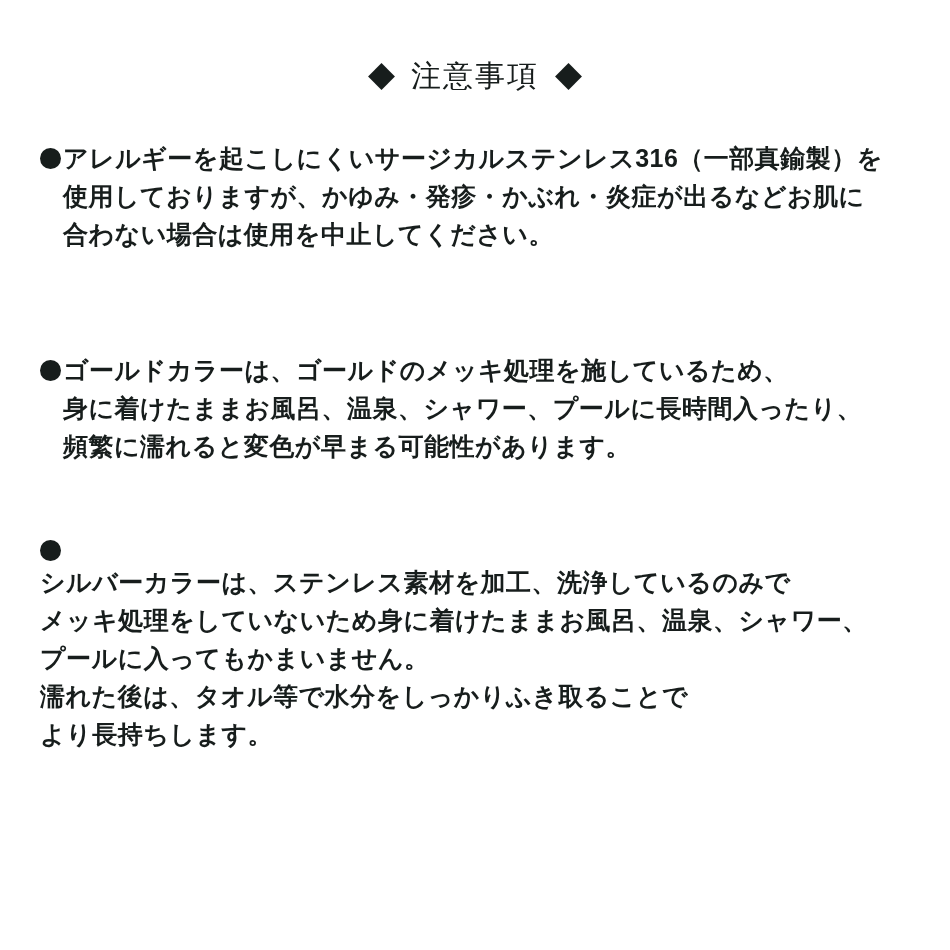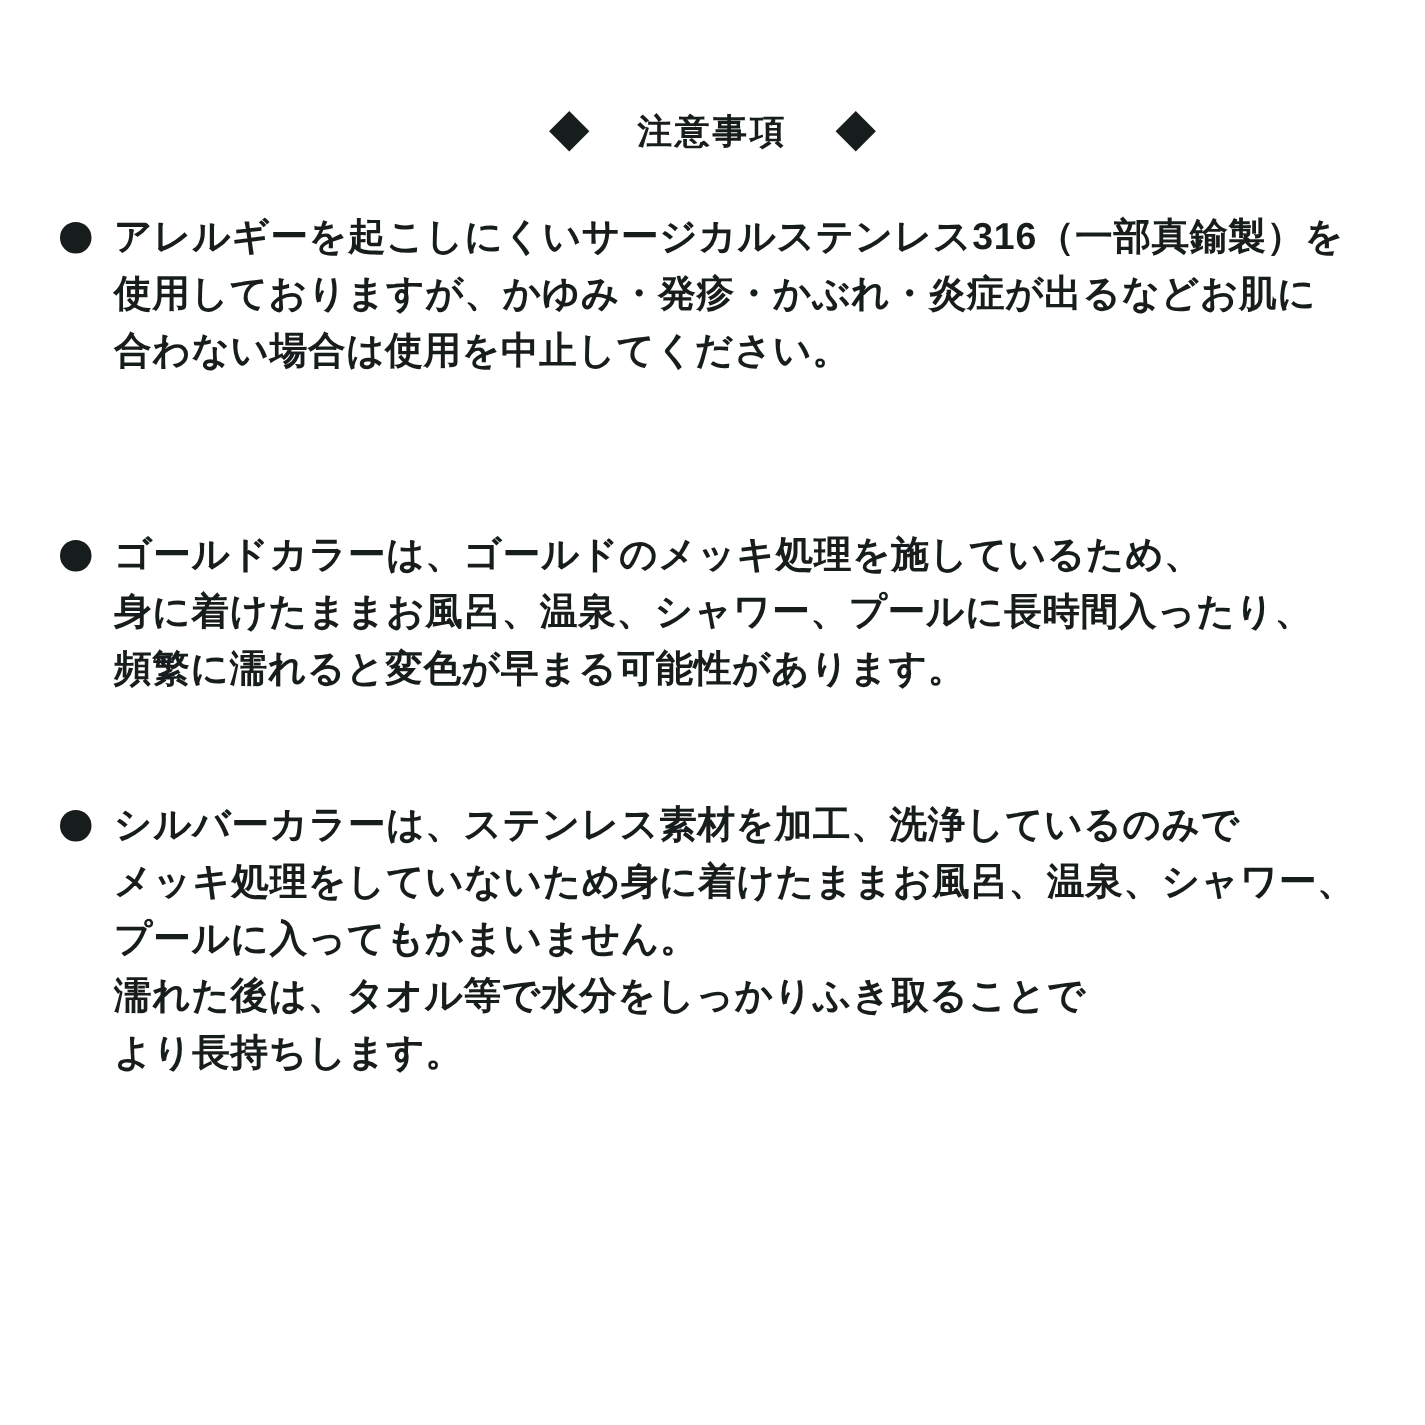--- a/index.html
+++ b/index.html
@@ -19,44 +19,44 @@
     position: absolute;
     top: 58px;
     left: 0;
     width: 100%;
     display: flex;
     justify-content: center;
     align-items: center;
     gap: 20px;
   }
   .notice-title {
-    margin: 16px;
-    font-size: 23px;
-    font-weight: 700;
+    margin: 0;
+    font-size: 30px;
+    font-weight: 400;
     letter-spacing: 2px;
     line-height: 1.2;
   }
   .diamond-icon {
     width: 19px;
     height: 19px;
     background: #171d1c;
     transform: rotate(45deg);
     flex: none;
   }
   .notice-item {
     position: absolute;
     left: 40px;
     right: 38px;
     display: flex;
     align-items: flex-start;
-    gap: 15px;
+    gap: 2px;
   }
   .notice-item-1 { top: 139px; }
   .notice-item-2 { top: 331px; margin-top: 20px; }
-  .notice-item-3 { top: 531px; }
+  .notice-item-3 { top: 531px; flex-direction: column; }
   .bullet-icon {
     width: 21px;
     height: 21px;
     border-radius: 50%;
     background: #171d1c;
     margin-top: 9px;
     flex: none;
   }
   .notice-text {
     margin: 0;

